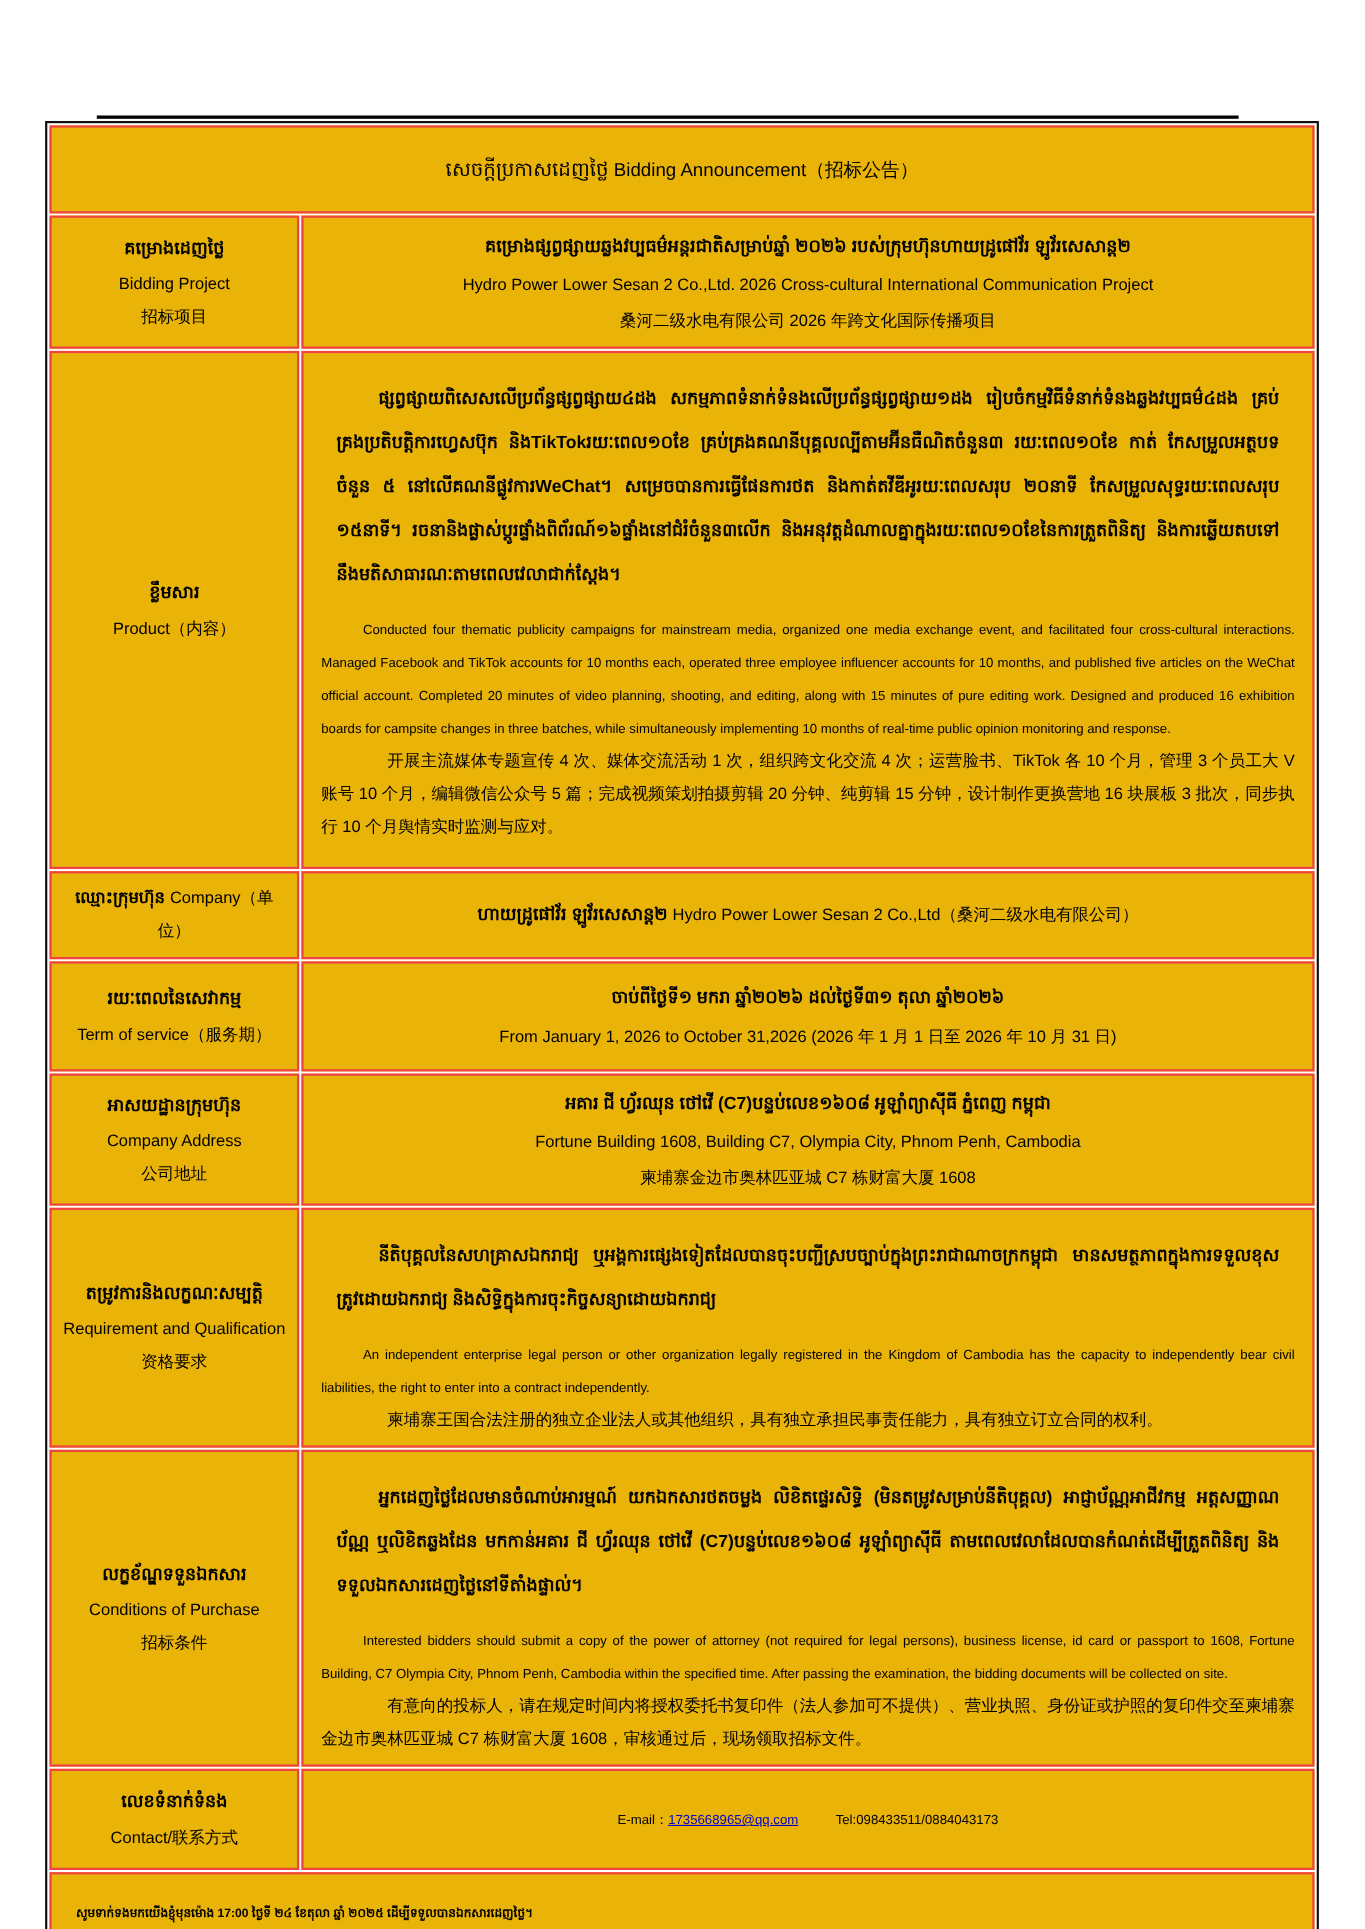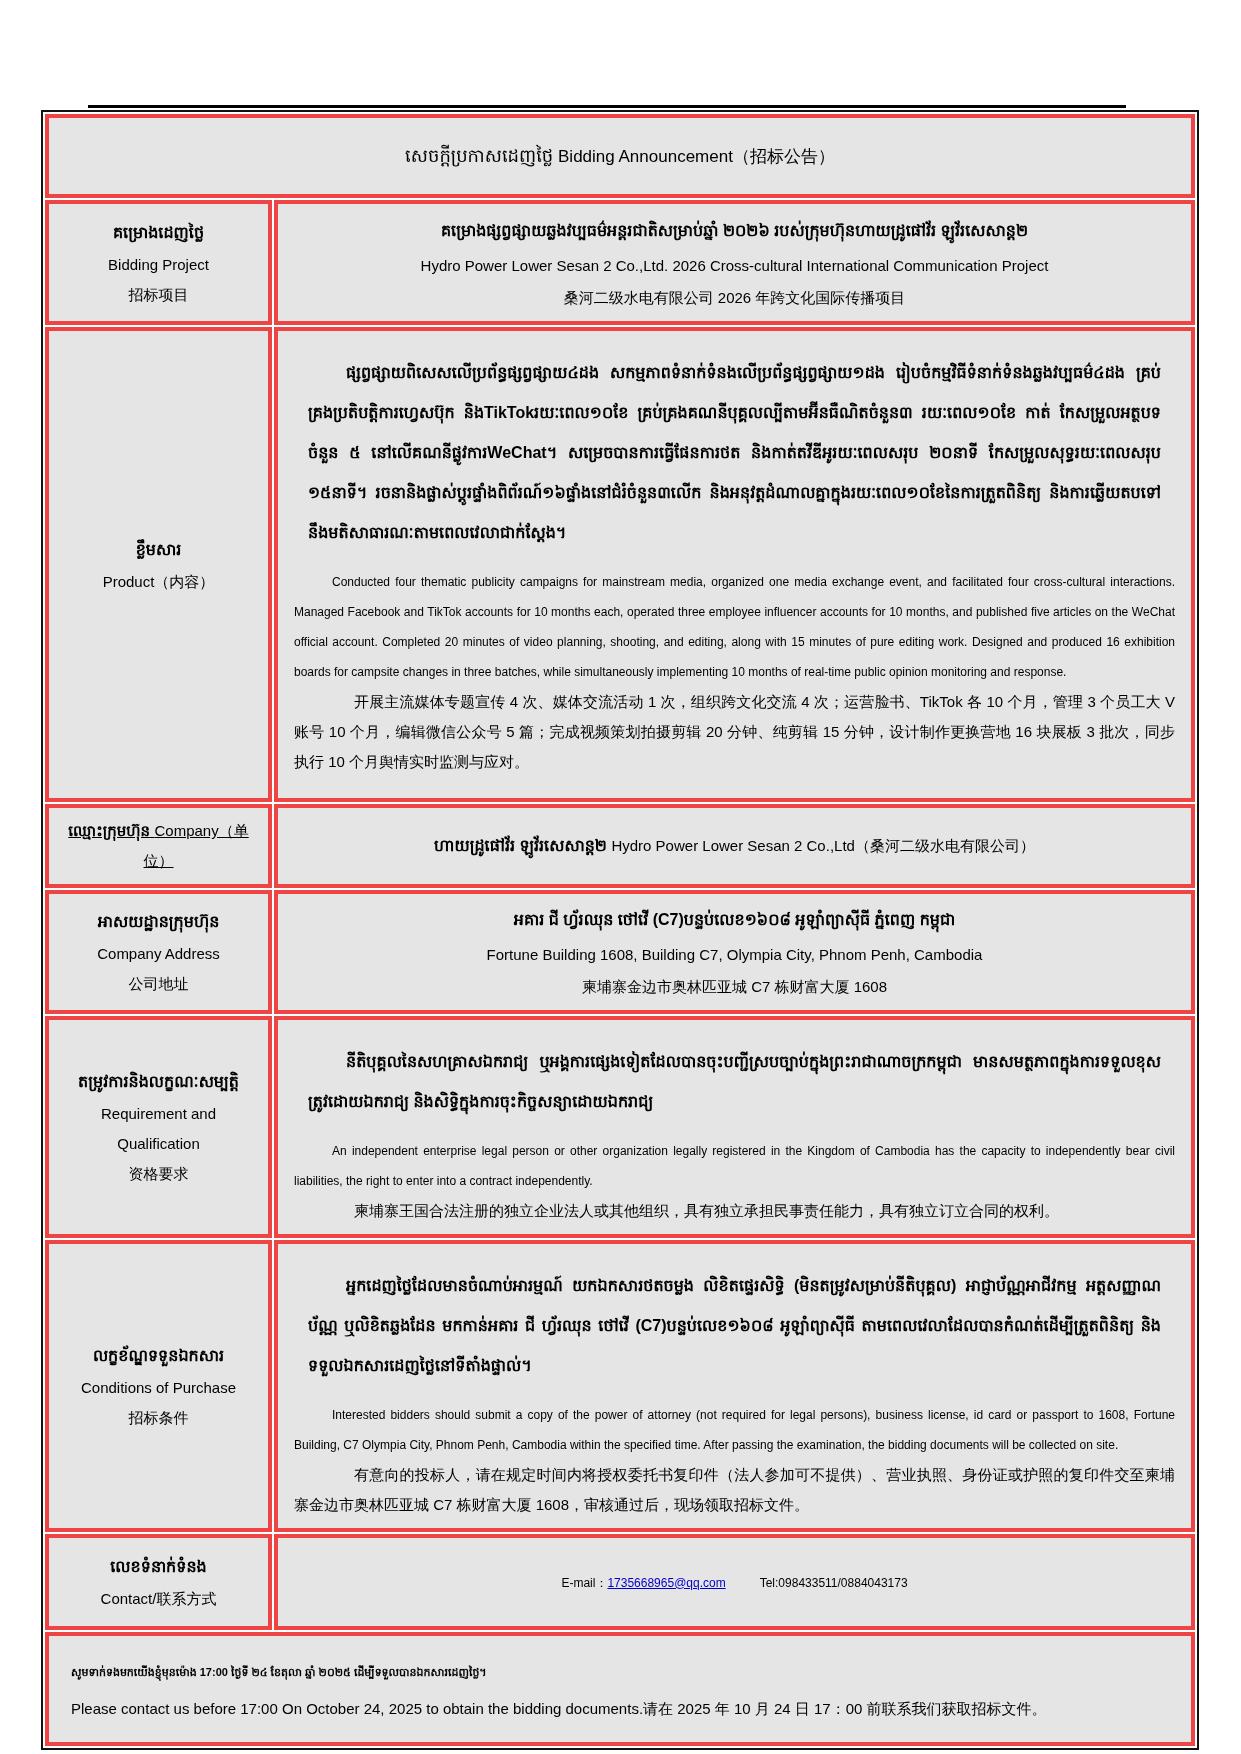--- a/index.html
+++ b/index.html
@@ -14,21 +14,21 @@
   .top-rule{
     position:absolute;left:88px;top:105px;width:1038px;height:3px;
     background:#000;
   }
   table.doc{
     position:absolute;left:41px;top:110px;width:1158px;
     border-collapse:separate;border-spacing:2px;
     border:2px solid #111;background:#fff;
     table-layout:fixed;
   }
-  td{border:4px solid #ef4444;padding:6px 10px;vertical-align:middle;background:#e5e5e5;}
+  td{border:2px solid #ef4444;padding:6px 10px;vertical-align:middle;background:#eab308;}
   col.c1{width:227px;}
   .center{text-align:center;}
   .label-cell{text-align:center;}
   .km{font-family:"Liberation Sans",sans-serif;}
   .km-label{font-weight:bold;font-size:16px;line-height:34px;}
   .lat-label{font-size:15px;line-height:30px;}
   .zh-label{font-size:15px;line-height:30px;}
   .title-line{font-size:17px;line-height:30px;}
   .km-title{font-size:18px;}
   .val-km{font-weight:bold;font-size:16px;line-height:38px;}
@@ -96,30 +96,40 @@
         <div class="lat-label">Product（内容）</div>
       </td>
       <td class="pad-cell">
         <p class="km para-km">ផ្សព្វផ្សាយពិសេសលើប្រព័ន្ធផ្សព្វផ្សាយ៤ដង សកម្មភាពទំនាក់ទំនងលើប្រព័ន្ធផ្សព្វផ្សាយ១ដង រៀបចំកម្មវិធីទំនាក់ទំនងឆ្លងវប្បធម៌៤ដង គ្រប់គ្រងប្រតិបត្តិការហ្វេសប៊ុក និងTikTokរយៈពេល១០ខែ គ្រប់គ្រងគណនីបុគ្គលល្បីតាមអ៊ីនធឺណិតចំនួន៣ រយៈពេល១០ខែ កាត់ កែសម្រួលអត្ថបទចំនួន ៥ នៅលើគណនីផ្លូវការWeChat។ សម្រេចបានការធ្វើផែនការថត និងកាត់តវីឌីអូរយៈពេលសរុប ២០នាទី កែសម្រួលសុទ្ធរយៈពេលសរុប ១៥នាទី។ រចនានិងផ្លាស់ប្តូរផ្ទាំងពិព័រណ៍១៦ផ្ទាំងនៅជំរំចំនួន៣លើក និងអនុវត្តដំណាលគ្នាក្នុងរយៈពេល១០ខែនៃការត្រួតពិនិត្យ និងការឆ្លើយតបទៅនឹងមតិសាធារណៈតាមពេលវេលាជាក់ស្តែង។</p>
         <p class="para-lat">Conducted four thematic publicity campaigns for mainstream media, organized one media exchange event, and facilitated four cross-cultural interactions. Managed Facebook and TikTok accounts for 10 months each, operated three employee influencer accounts for 10 months, and published five articles on the WeChat official account. Completed 20 minutes of video planning, shooting, and editing, along with 15 minutes of pure editing work. Designed and produced 16 exhibition boards for campsite changes in three batches, while simultaneously implementing 10 months of real-time public opinion monitoring and response.</p>
         <p class="para-zh">开展主流媒体专题宣传 4 次、媒体交流活动 1 次，组织跨文化交流 4 次；运营脸书、TikTok 各 10 个月，管理 3 个员工大 V 账号 10 个月，编辑微信公众号 5 篇；完成视频策划拍摄剪辑 20 分钟、纯剪辑 15 分钟，设计制作更换营地 16 块展板 3 批次，同步执行 10 个月舆情实时监测与应对。</p>
       </td>
     </tr>
 
     <tr>
-      <td class="label-cell" style="height:64px;text-decoration:underline;">
+      <td class="label-cell" style="height:64px;">
         <span class="km inline-bold" style="font-size:15px;">ឈ្មោះក្រុមហ៊ុន</span>
         <span class="lat-label">Company（单位）</span>
       </td>
       <td class="center">
         <span class="km inline-bold" style="font-size:16px;">ហាយដ្រូផៅវ័រ ឡូវ័រសេសាន្ត២</span>
         <span class="val-lat">Hydro Power Lower Sesan 2 Co.,Ltd（桑河二级水电有限公司）</span>
       </td>
     </tr>
 
+    <tr>
+      <td class="label-cell" style="height:84px;">
+        <div class="km km-label">រយៈពេលនៃសេវាកម្ម</div>
+        <div class="lat-label">Term of service（服务期）</div>
+      </td>
+      <td class="center">
+        <div class="km val-km">ចាប់ពីថ្ងៃទី១ មករា ឆ្នាំ២០២៦ ដល់ថ្ងៃទី៣១ តុលា ឆ្នាំ២០២៦</div>
+        <div class="val-lat">From January 1, 2026 to October 31,2026 (2026 年 1 月 1 日至 2026 年 10 月 31 日)</div>
+      </td>
+    </tr>
 
     <tr>
       <td class="label-cell" style="height:104px;">
         <div class="km km-label">អាសយដ្ឋានក្រុមហ៊ុន</div>
         <div class="lat-label">Company Address</div>
         <div class="zh-label">公司地址</div>
       </td>
       <td class="center">
         <div class="km val-km">អគារ ជី ហ្វ័រឈុន ថៅវើ (C7)បន្ទប់លេខ១៦០៨ អូឡាំព្យាស៊ីធី ភ្នំពេញ កម្ពុជា</div>
         <div class="val-lat">Fortune Building 1608, Building C7, Olympia City, Phnom Penh, Cambodia</div>

